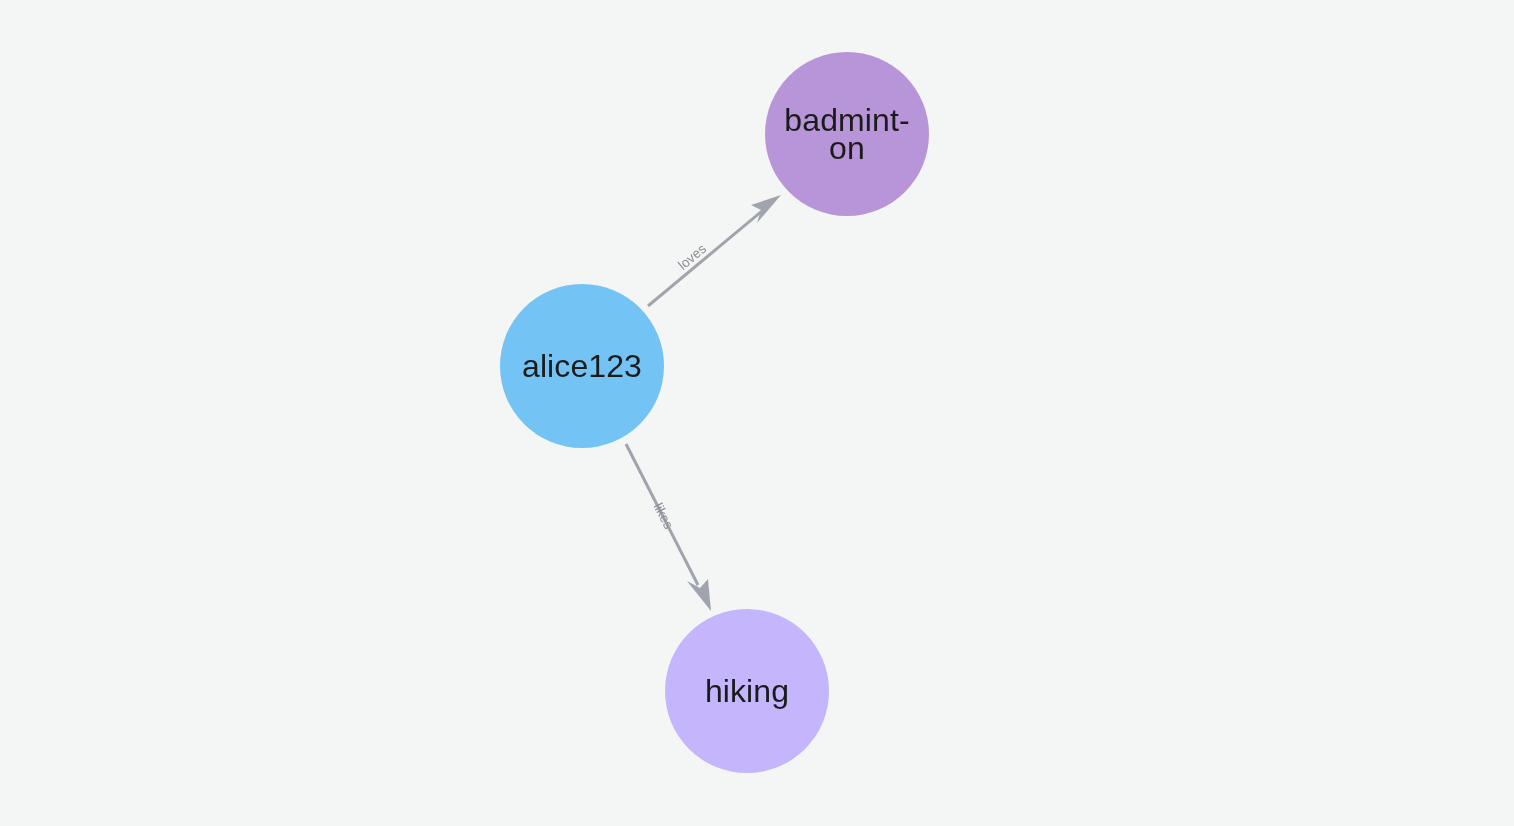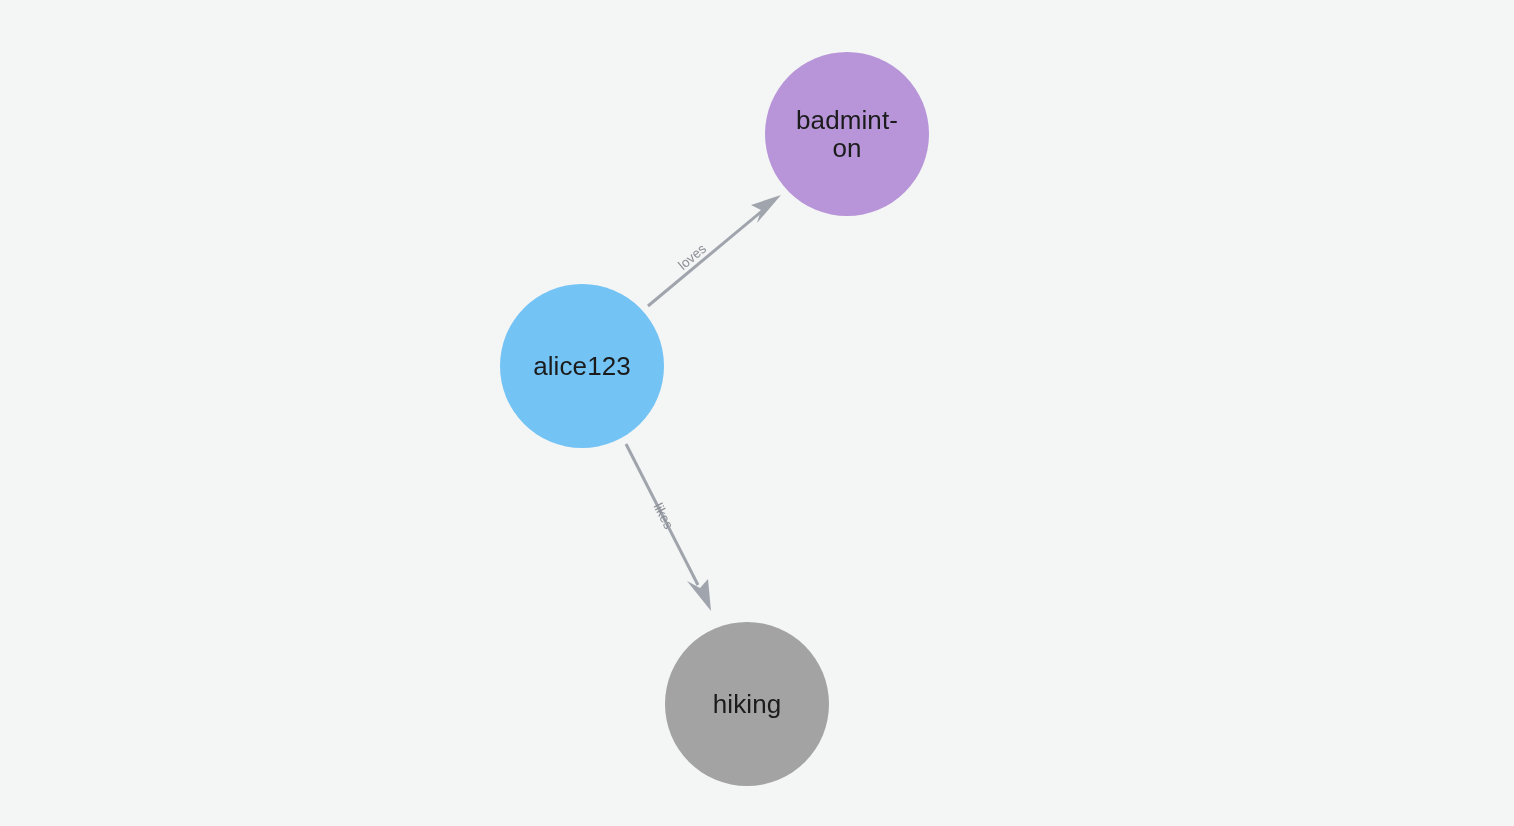--- a/index.html
+++ b/index.html
@@ -31,21 +31,21 @@
     position: absolute;
     border-radius: 50%;
     display: flex;
     align-items: center;
     justify-content: center;
     box-sizing: border-box;
   }
   .node-label {
     color: #1b1b1b;
     font-family: "Liberation Sans", sans-serif;
-    font-size: 26px;
+    font-size: 32px;
     line-height: 28px;
     text-align: center;
     white-space: pre-line;
     letter-spacing: 0.1px;
     user-select: none;
   }
   .edge-label {
     position: absolute;
     color: #8a8f96;
     font-family: "Liberation Sans", sans-serif;
@@ -80,17 +80,17 @@
 
   <div class="node-circle" style="left:500px; top:284px; width:164px; height:164px; background:#74c3f5;">
     <span class="node-label">alice123</span>
   </div>
 
   <div class="node-circle" style="left:765px; top:52px; width:164px; height:164px; background:#b795d8;">
     <span class="node-label">badmint-
 on</span>
   </div>
 
-  <div class="node-circle" style="left:665px; top:622px; width:164px; height:164px; background:#a3a3a3;">
+  <div class="node-circle" style="left:665px; top:609px; width:164px; height:164px; background:#c4b5fd;">
     <span class="node-label">hiking</span>
   </div>
 
 </div>
 
 </body></html>

